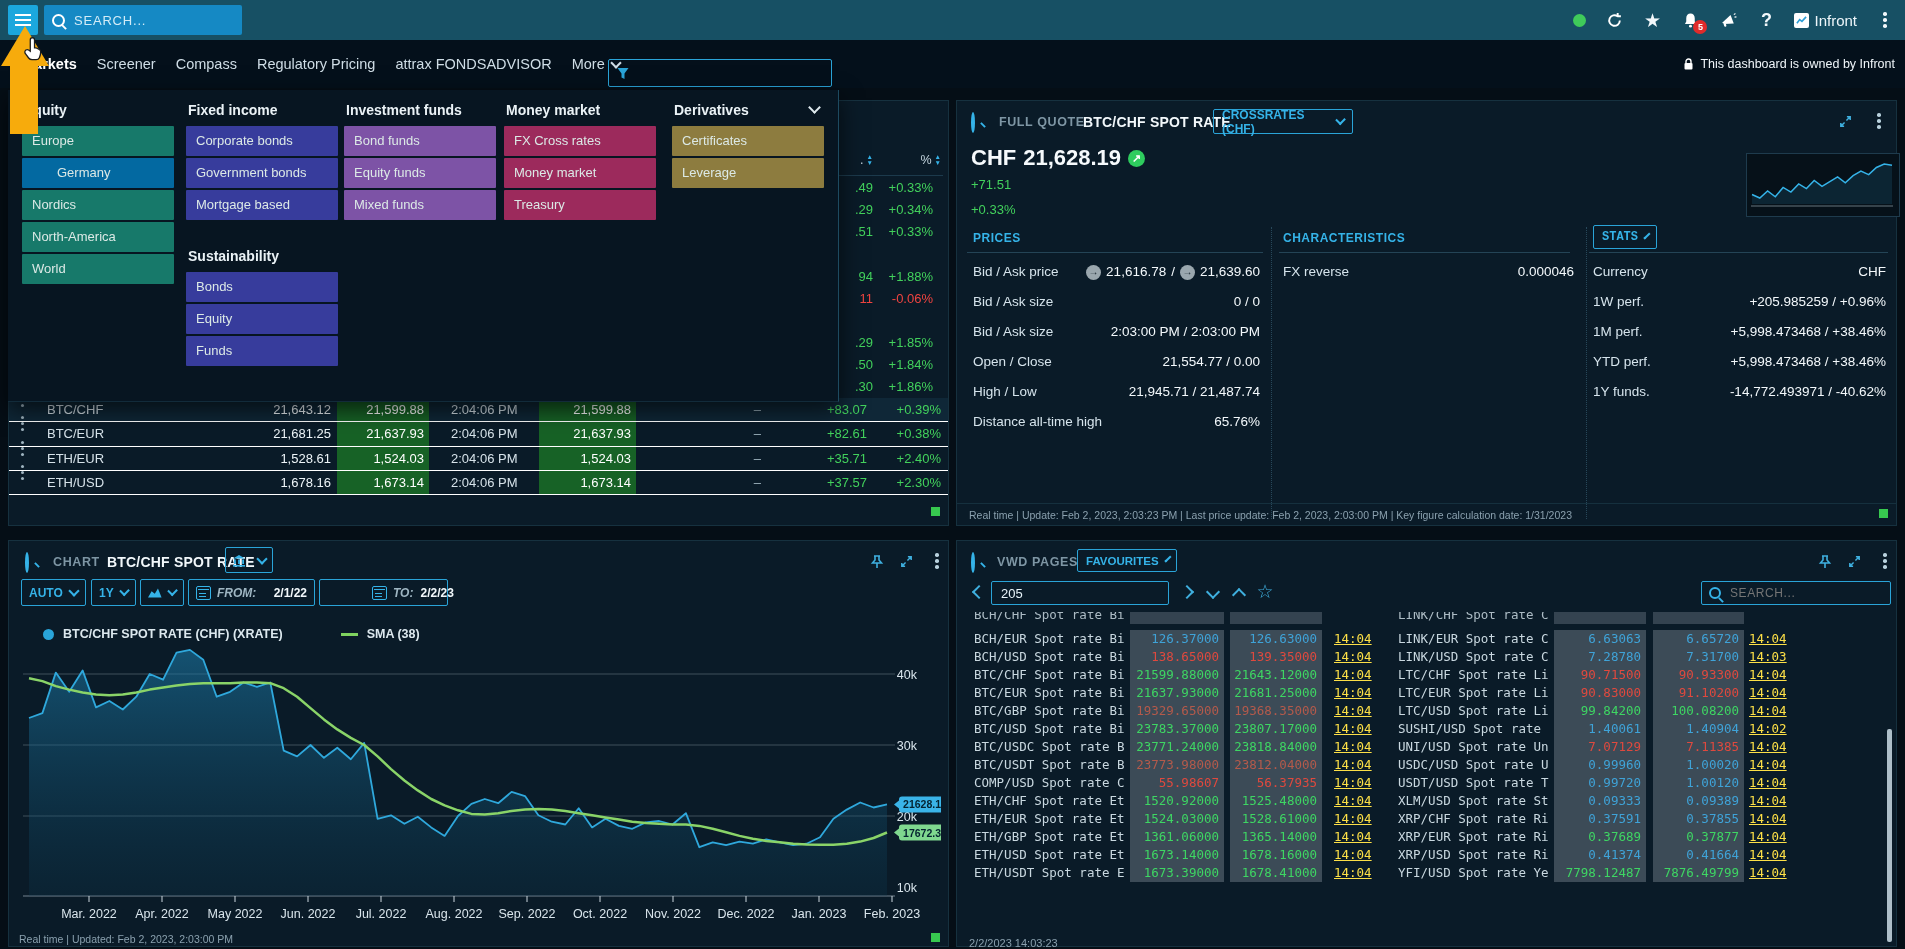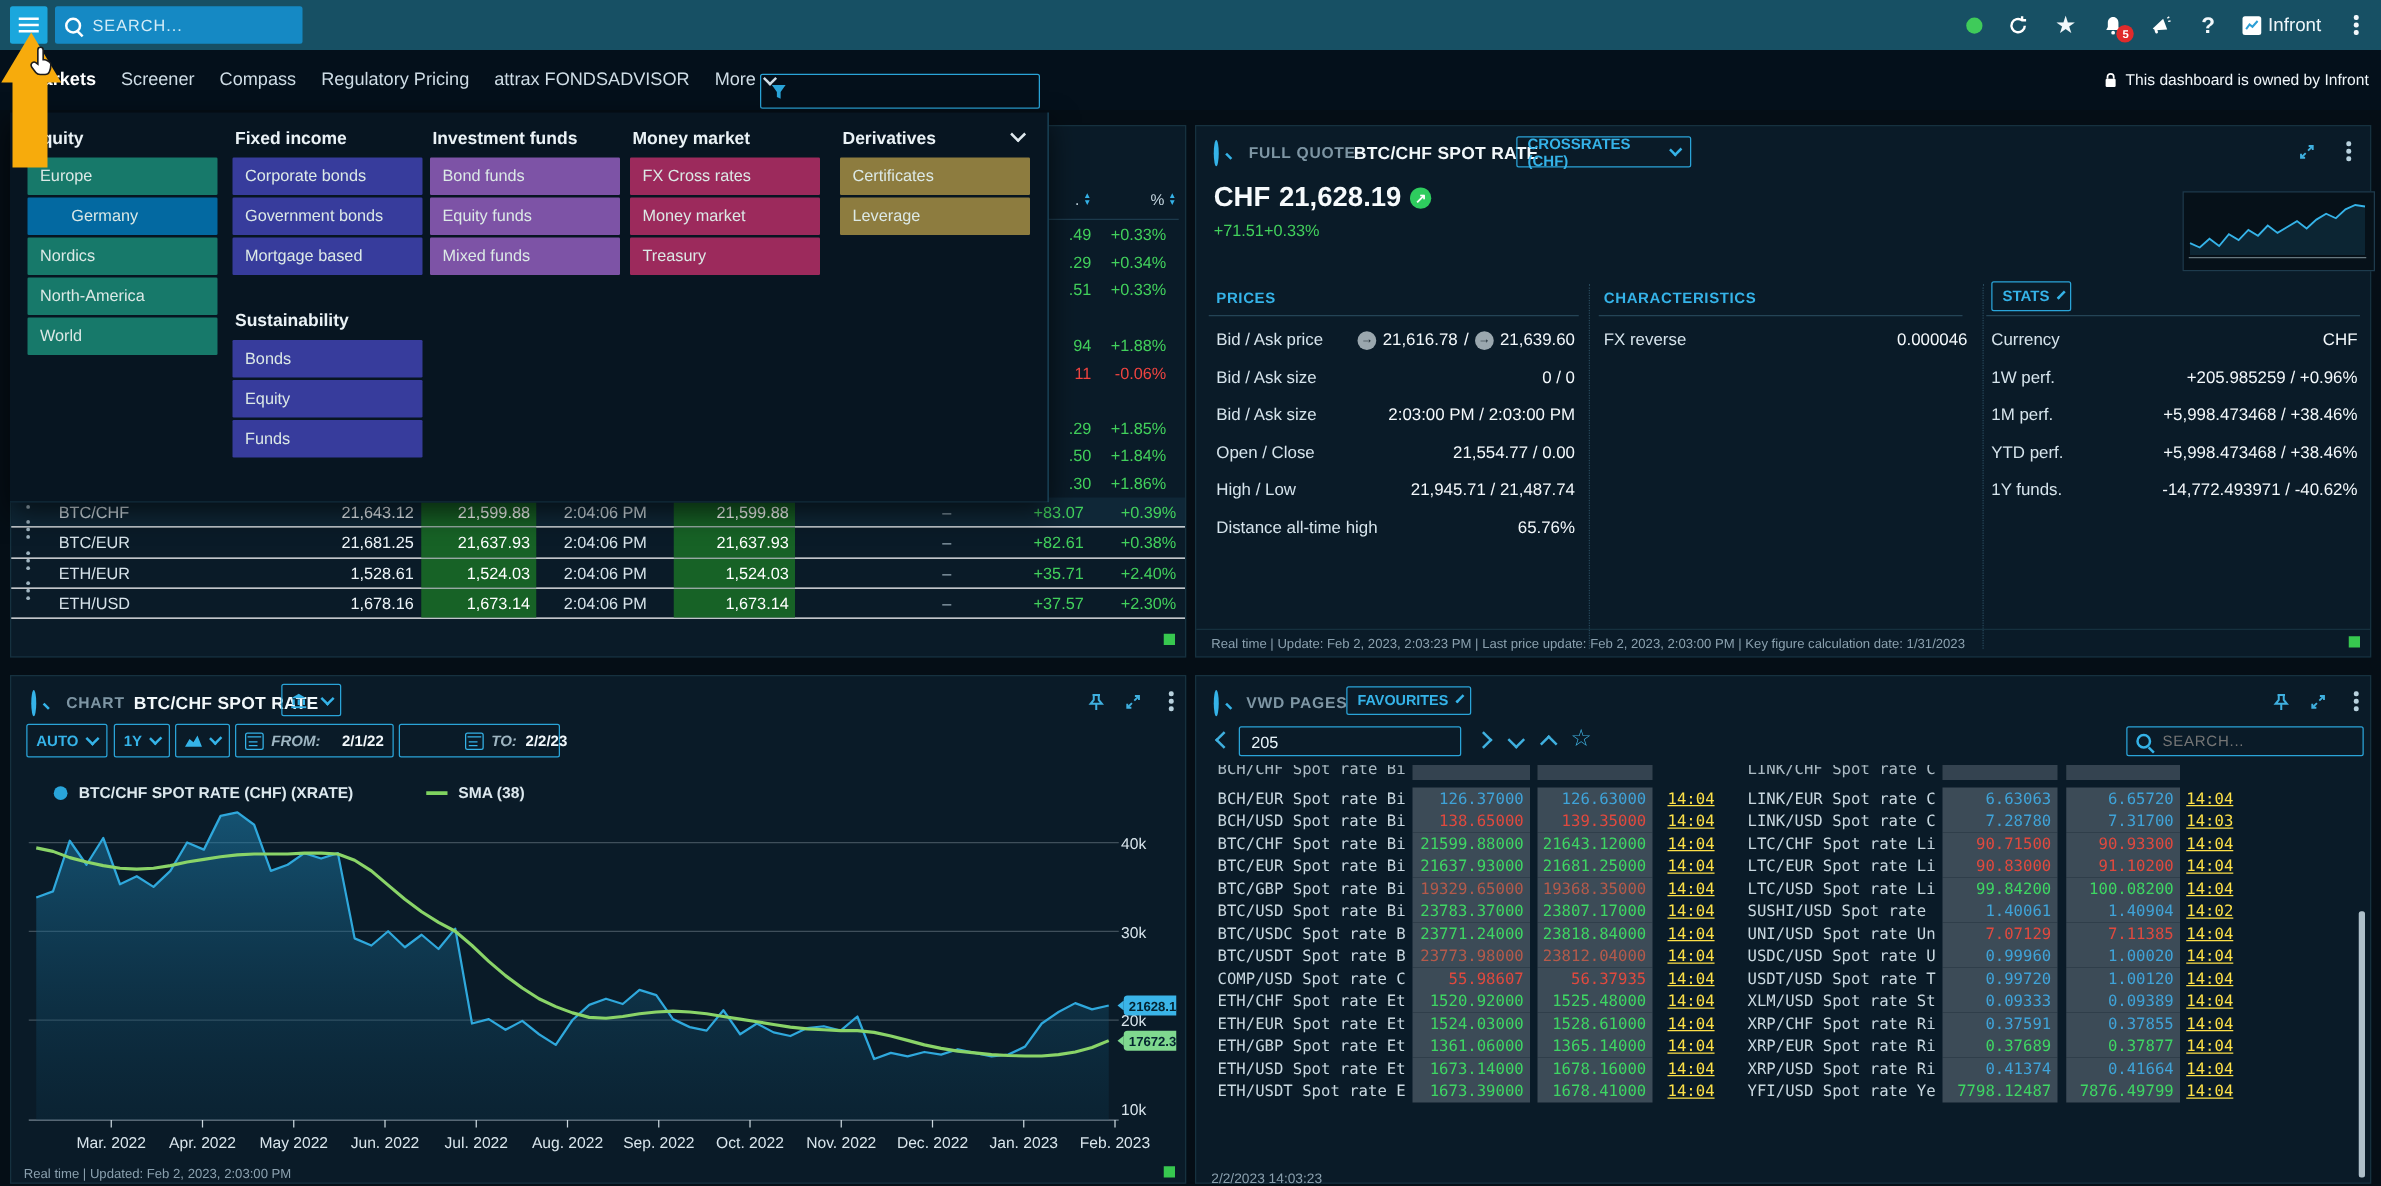--- a/index.html
+++ b/index.html
@@ -294,35 +294,35 @@
   </span>
   <span class="abs icon-btn" style="left:912px;top:10px;color:#b9d2de">
       <span class="kebab"></span>
     </span>
 
   <div class="abs" style="left:14px;top:44px;font-size:22px;font-weight:bold;color:#f6fafc;display:flex;align-items:center;gap:7px;">
     <span>CHF</span>
     <span>21,628.19</span>
     <span style="width:17px;height:17px;border-radius:50%;background:#2ecc5e;color:#fff;font-size:11px;display:flex;align-items:center;justify-content:center;">↗</span>
   </div>
-  <div class="abs" style="left:14px;top:76px;font-size:13px;color:#42d15c;display:flex;">
+  <div class="abs" style="left:14px;top:76px;font-size:13px;color:#42d15c;display:flex;gap:10px;flex-direction:column;">
     <span>+71.51</span>
     <span>+0.33%</span>
   </div>
   <div class="abs" style="left:789px;top:52px;width:152px;height:62px;background:#061119;border:1px solid #1e3b4d;">
     <svg width="150" height="60" viewBox="0 0 150 60">
         <path d="M5 40.5 L12.8 44.0 L20.6 37.0 L28.3 42.8 L36.1 33.4 L43.9 38.1 L51.7 29.9 L59.4 34.6 L67.2 26.4 L75.0 32.3 L82.8 27.6 L90.6 22.9 L98.3 28.8 L106.1 21.7 L113.9 17.0 L121.7 20.6 L129.4 13.5 L137.2 10.0 L145.0 11.2 L145 50 L5 50 Z" fill="rgba(53,179,232,0.13)"></path>
         <path d="M5 40.5 L12.8 44.0 L20.6 37.0 L28.3 42.8 L36.1 33.4 L43.9 38.1 L51.7 29.9 L59.4 34.6 L67.2 26.4 L75.0 32.3 L82.8 27.6 L90.6 22.9 L98.3 28.8 L106.1 21.7 L113.9 17.0 L121.7 20.6 L129.4 13.5 L137.2 10.0 L145.0 11.2" fill="none" stroke="#35b3e8" stroke-width="1.5"></path>
         <line x1="4" y1="52" x2="146" y2="52" stroke="#66777f" stroke-width="1"></line>
       </svg>
   </div>
 
   <span class="qsection" style="left:16px;top:130px;">PRICES</span>
   <span class="qsection" style="left:326px;top:130px;">CHARACTERISTICS</span>
-  <div class="abs cybox" style="left:636px;top:124px;width:64px;height:24px;">
+  <div class="abs cybox" style="left:636px;top:124px;width:64px;height:24px;font-family:Liberation Mono, monospace;">
     <span>STATS</span>
       <span class="chev"></span>
   </div>
   <div class="qunder" style="left:10px;top:151px;width:296px;"></div>
   <div class="qunder" style="left:322px;top:151px;width:291px;"></div>
   <div class="qunder" style="left:632px;top:151px;width:299px;"></div>
   <div class="vdash" style="left:314px;top:126px;height:292px;"></div>
   <div class="vdash" style="left:629px;top:126px;height:292px;"></div>
 
   <div class="abs" id="q-prices" style="left:16px;top:156px;width:287px;">

